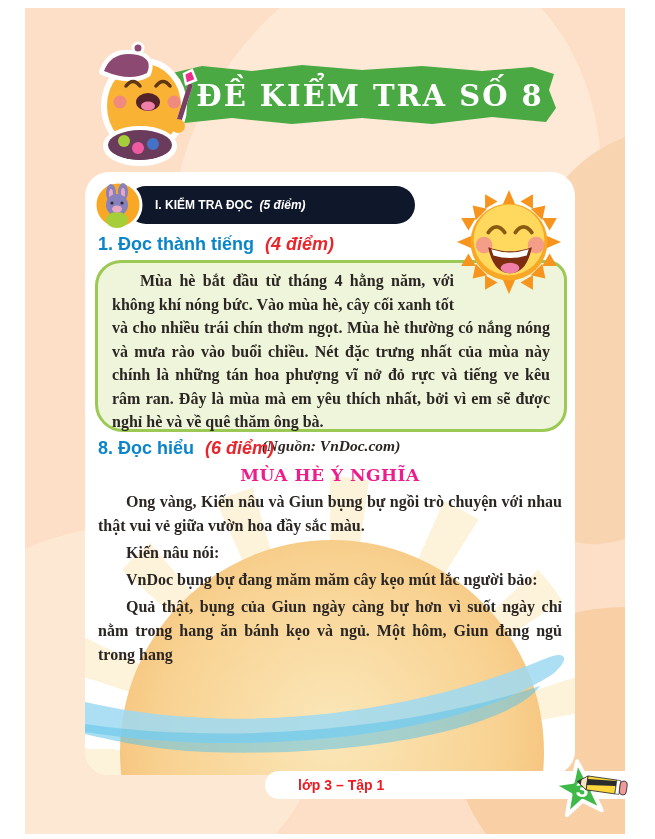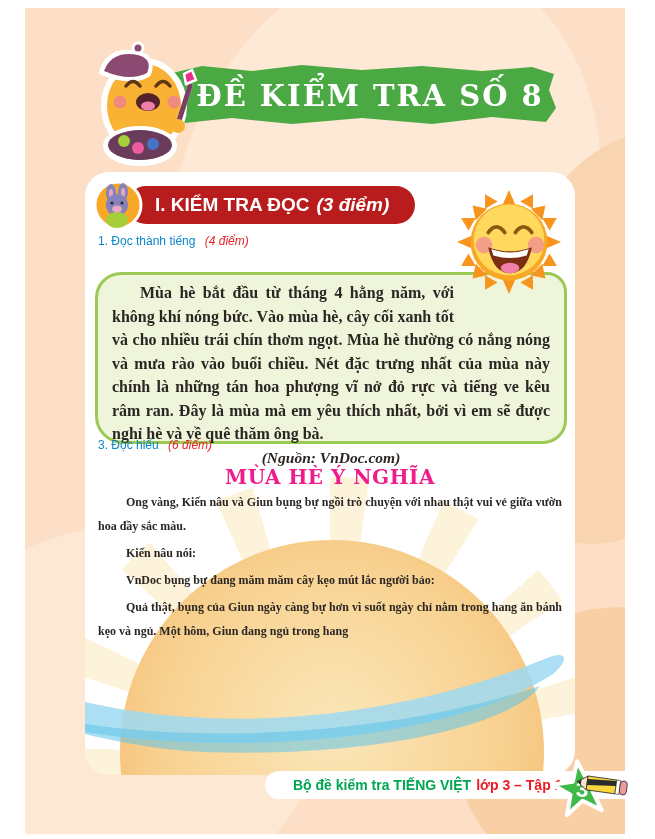--- a/index.html
+++ b/index.html
@@ -43,61 +43,61 @@
     left:35px;top:368px;width:424px;height:424px;border-radius:50%;
     background:radial-gradient(circle at 50% 45%, #fbe7b9 0%, #f8d190 55%, #f2ad5c 100%);
   }
   .wave{left:0;top:468px;width:490px;height:135px;}
 
   .content{position:relative;z-index:1;}
 
   
   .pill{
     position:absolute;left:42px;top:14px;height:38px;width:288px;
-    background:#b91c1c;border-radius:20px;
+    background:#0f172a;border-radius:20px;
     display:flex;align-items:center;padding-left:28px;box-sizing:border-box;
-    color:#fff;font-weight:bold;font-size:19px;white-space:nowrap;
+    color:#fff;font-weight:bold;font-size:12px;white-space:nowrap;
   }
   .pill .pts{font-style:italic;margin-left:7px;}
   .pill-icon{
     position:absolute;left:8px;top:8px;width:50px;height:50px;z-index:2;
   }
 
   .h-blue{
-    position:absolute;left:13px;font-weight:normal;font-size:12px;color:#0a85c9;white-space:nowrap;
+    position:absolute;left:13px;font-weight:bold;font-size:18px;color:#0a85c9;white-space:nowrap;
   }
   .h-blue .pts{color:#e8262d;font-style:italic;margin-left:6px;}
   .h1-row{top:62px;}
   .h2-row{top:266px;}
 
   
   .greenbox{
-    position:absolute;left:10px;top:100px;width:472px;height:172px;box-sizing:border-box;
+    position:absolute;left:10px;top:88px;width:472px;height:172px;box-sizing:border-box;
     background:#eef5da;border:3px solid #9bc954;
     border-radius:26px 20px 24px 28px;
     padding:6px 14px 4px 14px;
     font-family:"Liberation Serif",serif;font-weight:bold;color:#2b2623;
     font-size:16px;line-height:23.5px;text-align:justify;
   }
   .greenbox .passage{text-indent:28px;margin:0;}
   .greenbox .spacer{float:right;width:96px;height:26px;}
   .greenbox .source{
     text-align:center;font-style:italic;margin:0;font-size:15.5px;
   }
   .sun-cartoon{position:absolute;left:372px;top:18px;width:104px;height:104px;z-index:3;}
 
   .story-title{
     position:absolute;left:0;top:293px;width:100%;text-align:center;
-    color:#ee1d8e;font-weight:bold;font-size:20px;letter-spacing:.5px;
+    color:#ee1d8e;font-weight:bold;font-size:17px;letter-spacing:.5px;
     font-family:"DejaVu Serif",serif;
   }
   .story{
     position:absolute;left:13px;top:318px;width:464px;
     font-family:"Liberation Serif",serif;font-weight:bold;color:#2b2623;
-    font-size:12px;line-height:24px;text-align:justify;
+    font-size:16px;line-height:24px;text-align:justify;
   }
   .story p{margin:0 0 3px 0;text-indent:28px;}
 
   
   .footer-band{
     position:absolute;left:265px;top:771px;width:360px;height:28px;
     background:#ffffff;border-radius:15px 0 0 15px;z-index:2;
   }
   .footer-text{
     position:absolute;left:28px;top:0;height:28px;display:flex;align-items:center;
@@ -169,21 +169,21 @@
       <ellipse cx="18" cy="14" rx="2" ry="5" fill="#e9a7c3"></ellipse>
       <ellipse cx="30" cy="13" rx="2" ry="5" fill="#e9a7c3"></ellipse>
       <circle cx="24" cy="25" r="11" fill="#8781bd"></circle>
       <ellipse cx="24" cy="40" rx="11" ry="8" fill="#a6ce39"></ellipse>
       <ellipse cx="24" cy="29" rx="5" ry="3.5" fill="#e9a7c3"></ellipse>
       <circle cx="19" cy="23" r="1.6" fill="#2b2b2b"></circle>
       <circle cx="29" cy="23" r="1.6" fill="#2b2b2b"></circle>
     </svg>
     <div class="pill">
       <span>I. KIỂM TRA ĐỌC</span>
-      <span class="pts">(3 điểm)</span>
+      <span class="pts">(5 điểm)</span>
     </div>
 
     <div class="h-blue h1-row">
       <span>1. Đọc thành tiếng</span>
       <span class="pts">(4 điểm)</span>
     </div>
 
     <div class="greenbox">
       <div class="spacer"></div>
       <p class="passage">Mùa hè bắt đầu từ tháng 4 hằng năm, với không khí nóng bức. Vào mùa hè, cây cối xanh tốt và cho nhiều trái chín thơm ngọt. Mùa hè thường có nắng nóng và mưa rào vào buổi chiều. Nét đặc trưng nhất của mùa này chính là những tán hoa phượng vĩ nở đỏ rực và tiếng ve kêu râm ran. Đây là mùa mà em yêu thích nhất, bởi vì em sẽ được nghỉ hè và về quê thăm ông bà.</p>
@@ -216,38 +216,37 @@
       <path d="M30 41 q8 -11 16 0" stroke="#8a5a12" stroke-width="3.5" fill="none" stroke-linecap="round"></path>
       <path d="M56 41 q8 -11 16 0" stroke="#8a5a12" stroke-width="3.5" fill="none" stroke-linecap="round"></path>
       <circle cx="26" cy="53" r="8" fill="#f4978c" opacity="0.9"></circle>
       <circle cx="76" cy="53" r="8" fill="#f4978c" opacity="0.9"></circle>
       <path d="M30 55 Q51 63 72 55 Q67 80 51 80 Q35 80 30 55 Z" fill="#7c2d12"></path>
       <path d="M33 57 Q51 63 69 57 L67 63 Q51 68 35 63 Z" fill="#ffffff"></path>
       <ellipse cx="51" cy="75" rx="9" ry="5" fill="#ef7fa9"></ellipse>
     </svg>
 
     <div class="h-blue h2-row">
-      <span>3. Đọc hiểu</span>
+      <span>8. Đọc hiểu</span>
       <span class="pts">(6 điểm)</span>
     </div>
 
     <div class="story-title">MÙA HÈ Ý NGHĨA</div>
 
     <div class="story">
       <p>Ong vàng, Kiến nâu và Giun bụng bự ngồi trò chuyện với nhau thật vui vẻ giữa vườn hoa đầy sắc màu.</p>
       <p>Kiến nâu nói:</p>
       <p>VnDoc bụng bự đang măm măm cây kẹo mút lắc người bảo:</p>
       <p>Quả thật, bụng của Giun ngày càng bự hơn vì suốt ngày chỉ nằm trong hang ăn bánh kẹo và ngủ. Một hôm, Giun đang ngủ trong hang</p>
     </div>
   </div>
 </div>
 
 <div class="footer-band">
   <div class="footer-text">
-    <span class="green">Bộ đề kiểm tra TIẾNG VIỆT</span>
     <span class="red">lớp 3 – Tập 1</span>
   </div>
 </div>
 
 <svg class="page-star" viewBox="0 0 60 60">
   <polygon points="30,3 36.9,21.9 56.9,21.9 40.9,34.2 46.9,53.1 30,41.5 13.1,53.1 19.1,34.2 3.1,21.9 23.1,21.9" fill="#3fb948" stroke="#ffffff" stroke-width="4" stroke-linejoin="round" transform="rotate(-8 30 30)"></polygon>
   <text x="31" y="38" text-anchor="middle" font-family="Liberation Sans, sans-serif" font-size="22" font-weight="bold" fill="#ffffff">3</text>
 </svg>
 
 <svg class="pencil" viewBox="0 0 52 20">

